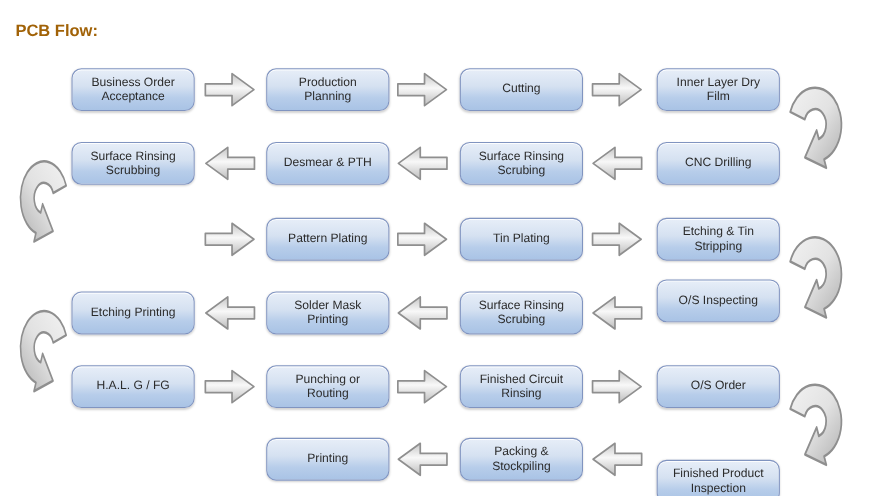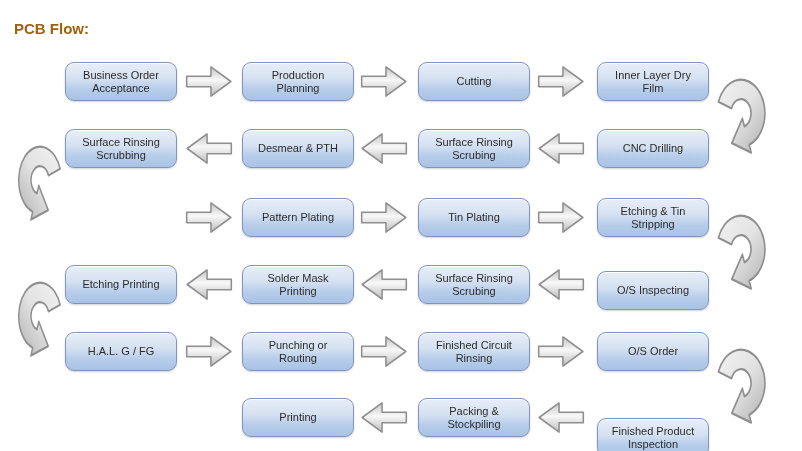--- a/index.html
+++ b/index.html
@@ -131,21 +131,21 @@
     </div>
   <svg class="harrow" style="left:360px;top:268px" width="48" height="33" viewBox="0 0 48 34">
       <polygon points="47,11.5 22,11.5 22,2 1.5,17 22,32 22,22.5 47,22.5" fill="url(#agrad)" stroke="#8f8f8f" stroke-width="1.6" stroke-linejoin="round"></polygon>
     </svg>
   <div class="box" style="left:418px;top:265px">
       <span>Surface Rinsing Scrubing</span>
     </div>
   <svg class="harrow" style="left:537px;top:268px" width="48" height="33" viewBox="0 0 48 34">
       <polygon points="47,11.5 22,11.5 22,2 1.5,17 22,32 22,22.5 47,22.5" fill="url(#agrad)" stroke="#8f8f8f" stroke-width="1.6" stroke-linejoin="round"></polygon>
     </svg>
-  <div class="box" style="left:597px;top:271px">
+  <div class="box" style="left:597px;top:254px">
       <span>O/S Inspecting</span>
     </div>
 
   <svg class="uturn flip" style="left:15px;top:277px" width="50" height="84" viewBox="6 16 56 60" preserveAspectRatio="none">
       <path d="M 11.4 35.8 A 24 24 0 1 1 42.2 66.6 L 44.2 72.2 L 24.8 65.4 L 35.4 47.8 L 37.4 53.4 A 10 10 0 1 0 24.6 40.6 Z" fill="url(#cgrad)" stroke="#8f8f8f" stroke-width="1.6" stroke-linejoin="round"></path>
     </svg>
 
   <div class="box" style="left:65px;top:332px">
       <span>H.A.L. G / FG</span>
     </div>

